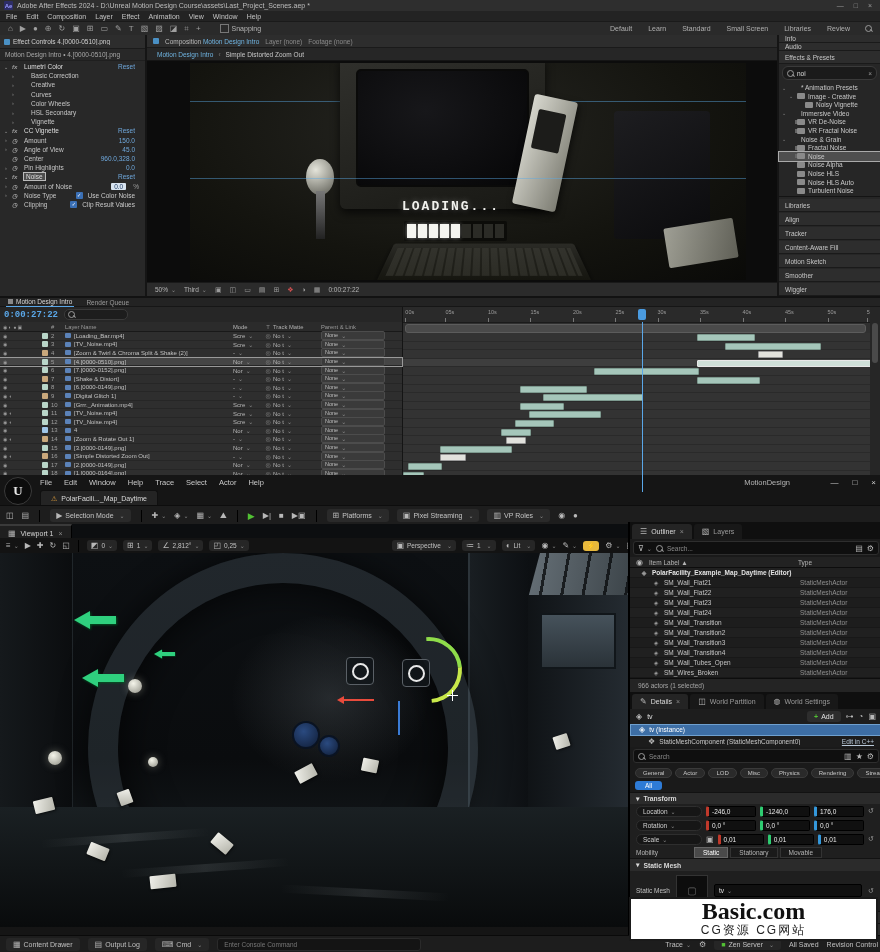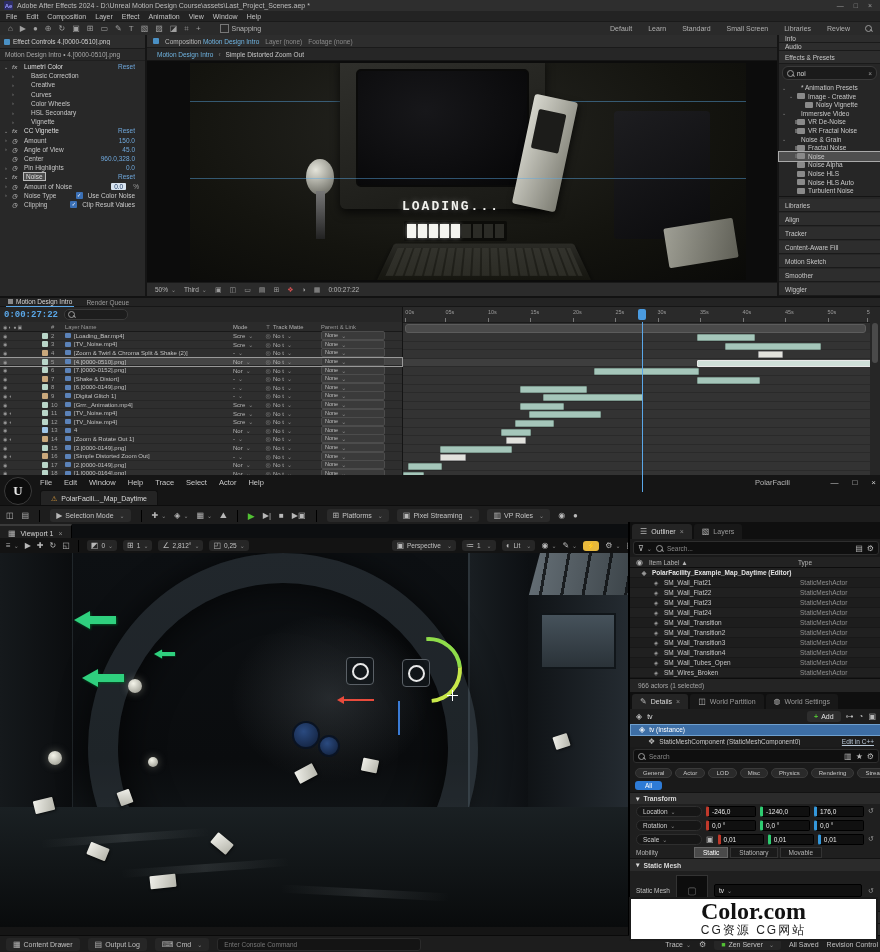--- a/index.html
+++ b/index.html
@@ -1043,21 +1043,21 @@
       <span class="ue-menu">
         <span>File</span>
           <span>Edit</span>
           <span>Window</span>
           <span>Help</span>
           <span>Trace</span>
           <span>Select</span>
           <span>Actor</span>
           <span>Help</span>
       </span>
-      <span class="ue-wintitle">PolarFacili</span>
+      <span class="ue-wintitle">MotionDesign</span>
       <span class="ue-winbtns">
         <span>—</span>
         <span>□</span>
         <span>×</span>
       </span>
       <span class="ue-leveltab">
         <span class="warn">⚠</span>
         <span>PolarFacili..._Map_Daytime</span>
       </span>
     </div>
@@ -1395,16 +1395,16 @@
       <span class="st-btn caret">
         <span class="zen">■</span>
         <span>Zen Server</span>
       </span>
       <span>All Saved</span>
       <span class="caret">Revision Control</span>
     </div>
   </section>
 
   <div class="watermark">
-    <span class="wm-brand">Color.com</span>
+    <span class="wm-brand">Basic.com</span>
     <span class="wm-sub">CG资源 CG网站</span>
   </div>
 </div>
 
 </body></html>

